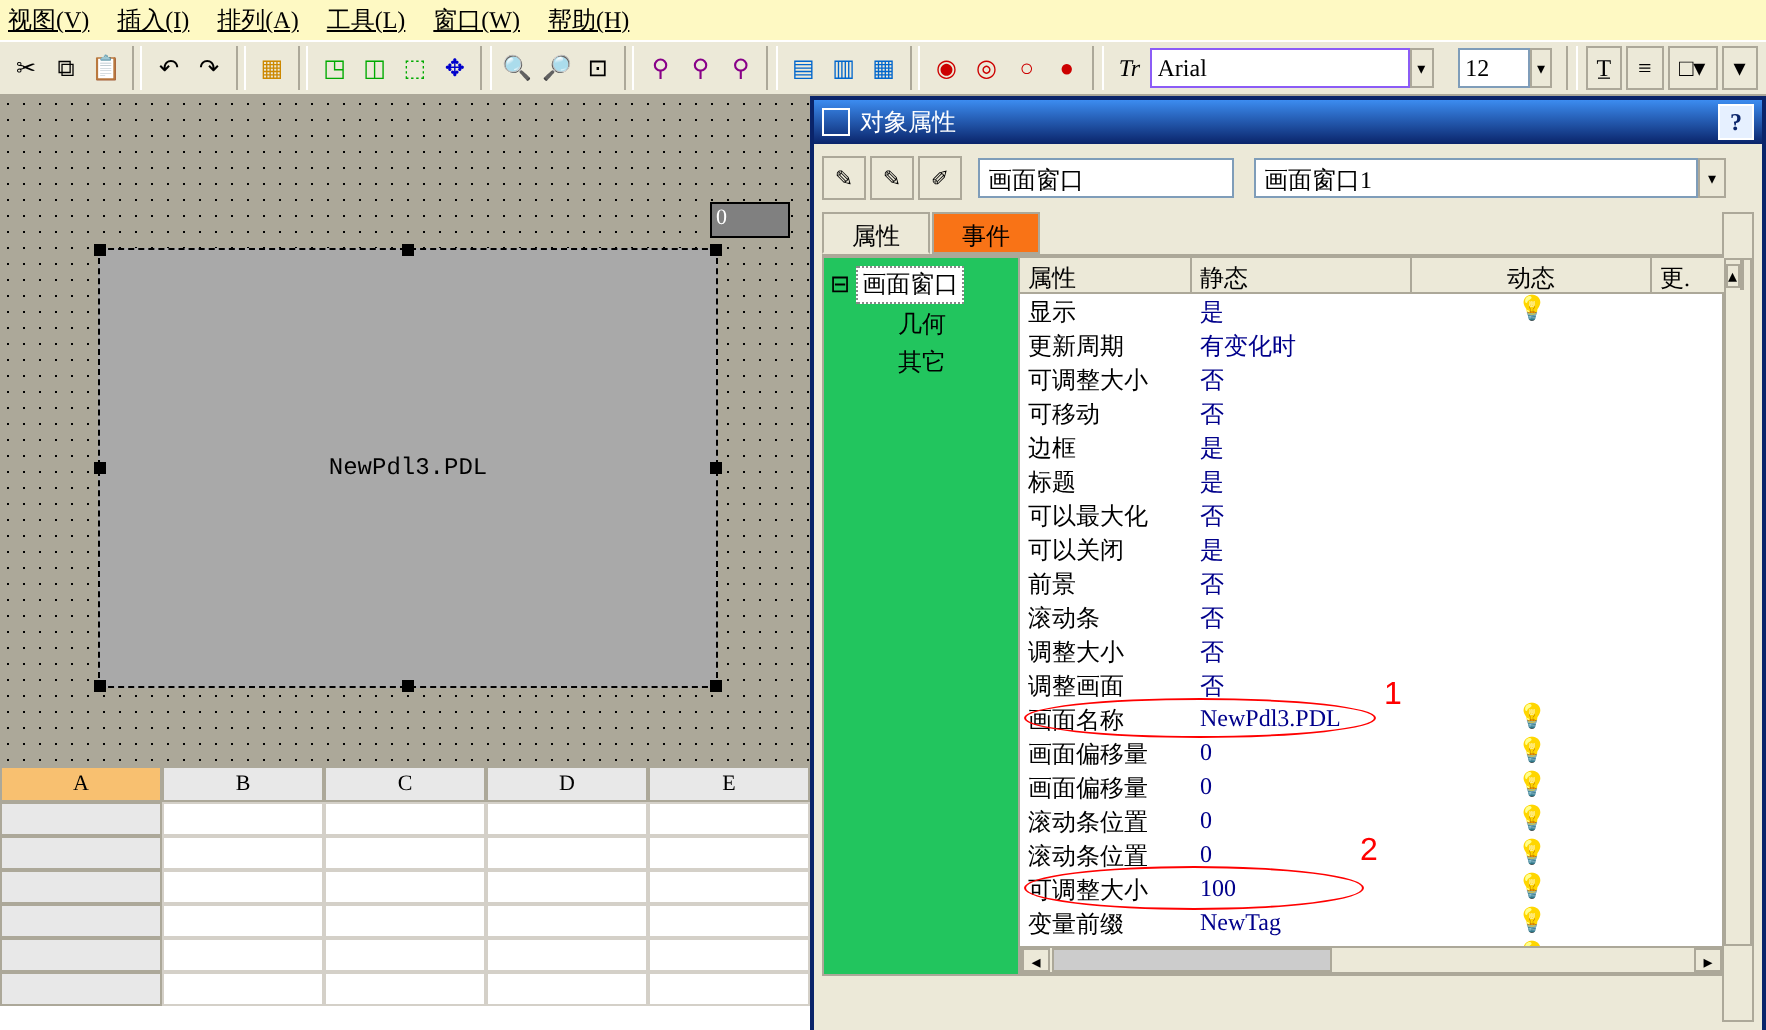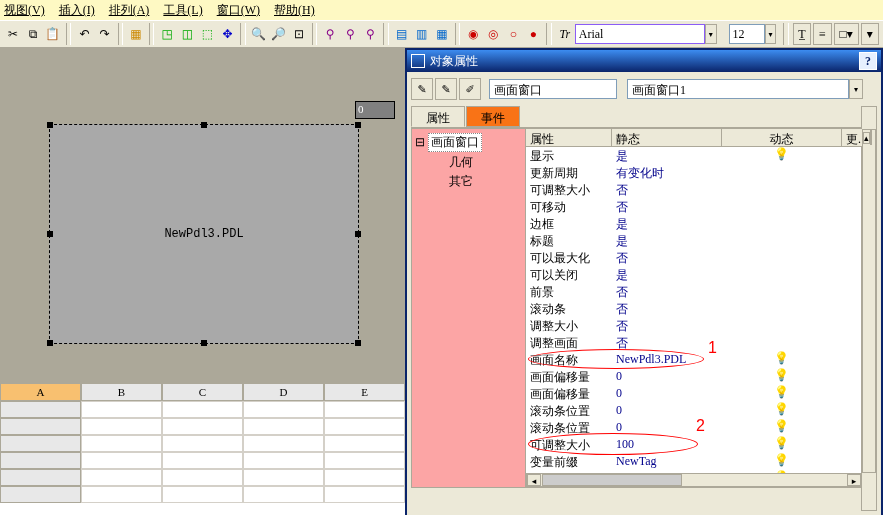--- a/index.html
+++ b/index.html
@@ -30,21 +30,21 @@
 .propwin-title .icon{width:14px;height:14px;border:1px solid #fff;margin-right:5px}
 .helpbtn{position:absolute;right:4px;top:2px;width:18px;height:18px;background:#e6f0ff;border:1px solid #fff;color:#0a246a;font-weight:bold;text-align:center;line-height:16px}
 .propbody{background:#ece9d8;height:443px;padding:4px;position:relative}
 .tooltop{height:26px;display:flex;align-items:center}
 .tooltop .iconbtn{width:22px;height:22px;border:1px solid #aca899;background:#ece9d8;margin-right:2px;display:inline-flex;align-items:center;justify-content:center;font-size:11px}
 .tooltop .combo{height:20px;border:1px solid #7f9db9;background:#fff;padding:2px 4px}
 .tabs{height:22px;display:flex;margin-top:4px;border-bottom:1px solid #aca899}
 .tab{padding:3px 14px;border:1px solid #aca899;background:#f97316;margin-right:1px;position:relative}
 .tab.active{background:#ece9d8;border-bottom:1px solid #ece9d8;z-index:1}
 .splitpane{display:flex;height:360px;border:1px solid #aca899;background:#fff}
-.treepane{width:114px;border-right:1px solid #aca899;background:#fca5a5;padding:3px;font-size:12px}
+.treepane{width:98px;border-right:1px solid #aca899;background:#22c55e;padding:3px;font-size:12px}
 .treepane .node{padding:1px 0}
 .treepane .root{border:1px dotted #888;display:inline-block;background:#fff;padding:0 2px}
 .treepane .child{margin-left:34px;color:#000}
 .gridpane{flex:1;position:relative;overflow:hidden}
 .ghdr{height:18px;background:#ece9d8;display:flex;border-bottom:1px solid #aca899;font-size:12px}
 .ghdr div{border-right:1px solid #aca899;padding:2px 4px}
 .gc-prop{width:86px}
 .gc-stat{width:110px}
 .gc-dyn{width:120px;text-align:center}
 .gc-more{flex:1}

